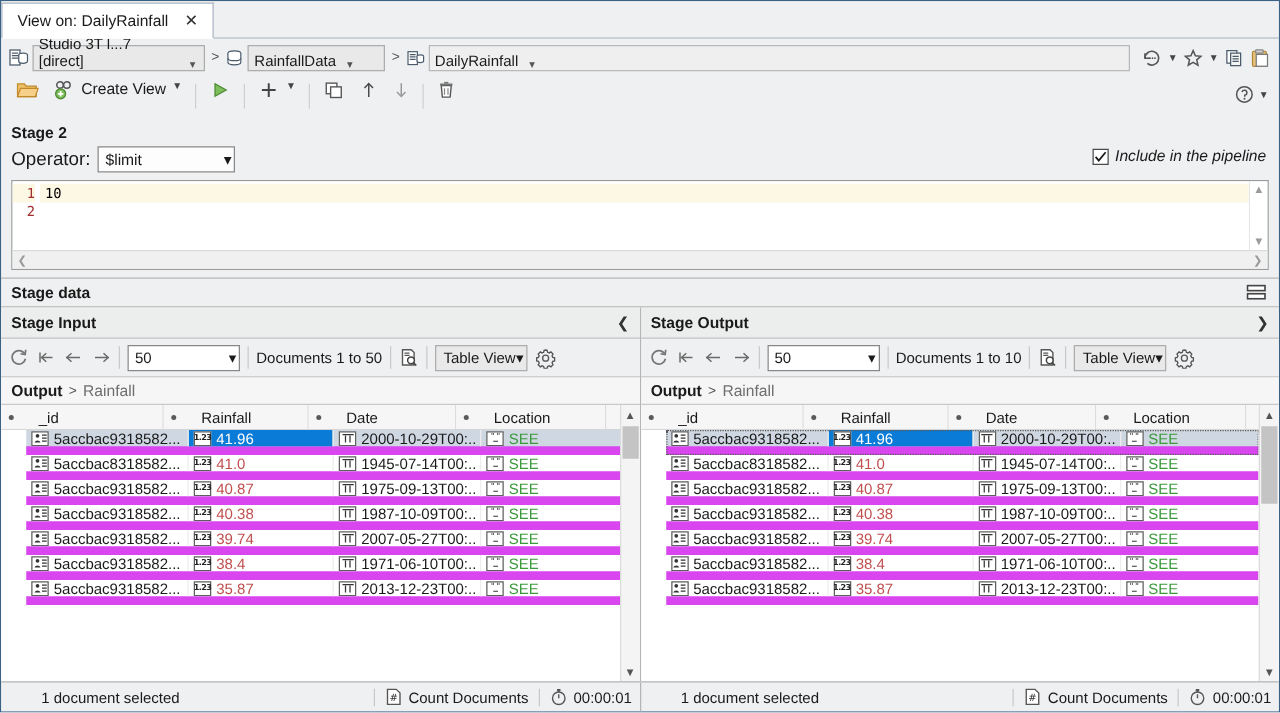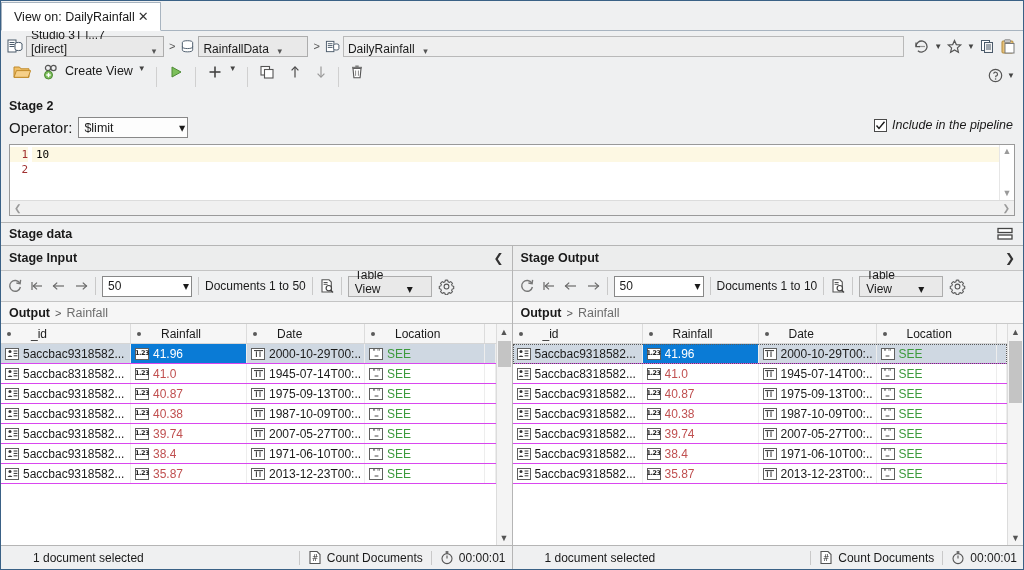--- a/index.html
+++ b/index.html
@@ -32,20 +32,21 @@
     flex: none;
   }
   .viewtab {
     height: 29px;
     background: #ffffff;
     border: 1px solid #a8b4c0;
     border-bottom: 1px solid #ffffff;
     display: flex;
     align-items: center;
     padding: 0 8px 0 12px;
+    gap: 10px;
     font-size: 12.5px;
     position: relative;
     top: 1px;
   }
   .viewtab .closex {
     color: #333;
     font-size: 13px;
     line-height: 1;
     cursor: default;
     padding: 1px 3px;
@@ -253,22 +254,22 @@
     flex: none;
   }
   .ptsep { width: 1px; height: 18px; background: #c9c9c9; }
   .numcombo {
     width: 90px; height: 21px; background: #fff; border: 1px solid #888;
     display: flex; align-items: center; padding: 0 2px 0 5px; font-size: 12px;
   }
   .numcombo .lbl { flex: 1; }
   .docslabel { font-size: 12px; white-space: nowrap; }
   .viewcombo {
-    width: 84px; height: 21px; background: #e9e9e9; border: 1px solid #adadad;
-    display: flex; align-items: flex-end; padding: 0 18px 0 6px; font-size: 12px;
+    width: 74px; height: 21px; background: #e9e9e9; border: 1px solid #adadad;
+    display: flex; align-items: center; padding: 0 2px 0 6px; font-size: 12px;
   }
   .viewcombo .lbl { flex: 1; }
 
   .breadcrumb {
     height: 22px;
     background: #f6f6f6;
     border-bottom: 1px solid #c9c9c9;
     display: flex; align-items: center; gap: 5px;
     padding: 0 8px;
     font-size: 12.5px;
@@ -285,21 +286,21 @@
   .th {
     display: flex; align-items: center; gap: 20px;
     padding: 0 6px;
     border-right: 1px solid #dcdcdc;
     font-size: 12px;
     background: #f6f6f6;
     overflow: hidden; white-space: nowrap;
   }
   .dot { width: 4px; height: 4px; background: #5a5a5a; border-radius: 50%; flex: none; }
   .tbody { flex: 1; overflow: hidden; }
-  .tr { display: flex; height: 20px; border-bottom: 1px solid #d946ef; }
+  .tr { display: flex; height: 20px; border-bottom: 7px solid #d946ef; margin-left: 20px; }
   .tr.selected { background: #cfd8e2; }
   .td {
     display: flex; align-items: center; gap: 4px;
     padding: 0 4px;
     border-right: 1px solid #ededed;
     font-size: 12px;
     overflow: hidden; white-space: nowrap;
   }
   .td .val { overflow: hidden; text-overflow: clip; white-space: nowrap; }
   .c-id  { width: 130px; flex: none; }

